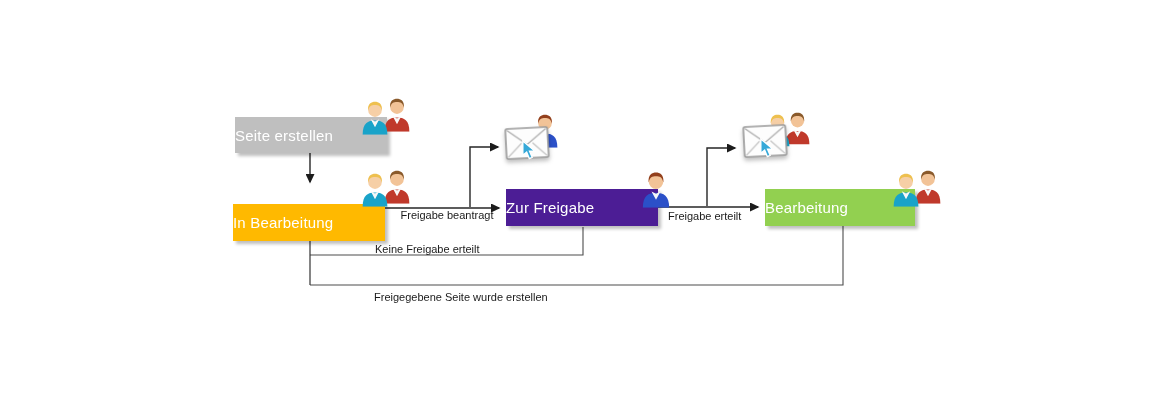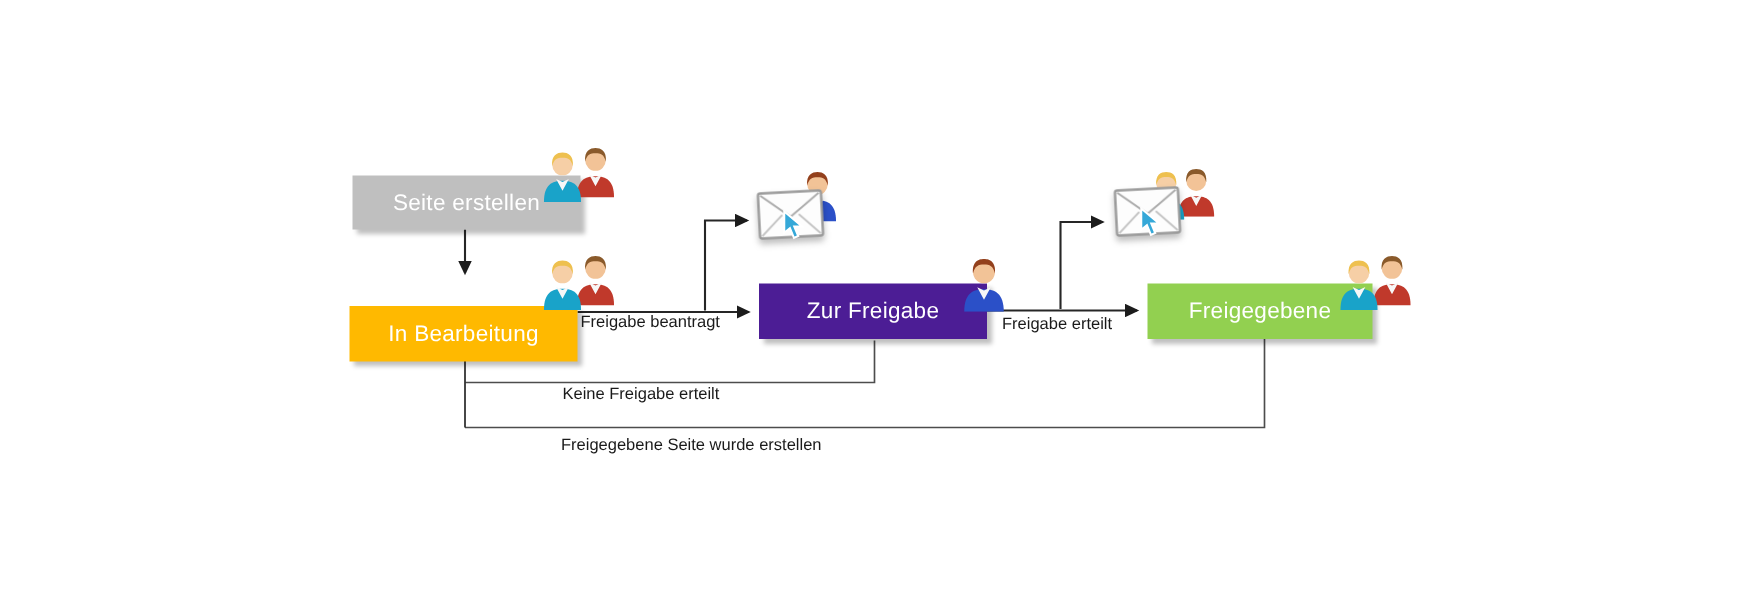--- a/index.html
+++ b/index.html
@@ -1,28 +1,28 @@
 <!DOCTYPE html>
 <html><head>
 <meta charset="utf-8">
 <style>
   html,body{margin:0;padding:0;background:#fff;}
   .stage{position:relative;width:1170px;height:400px;background:#ffffff;overflow:hidden;
          font-family:"Liberation Sans", sans-serif;}
-  .node{position:absolute;display:flex;align-items:center;justify-content:center;
+  .node{position:absolute;display:flex;align-items:center;
         color:#ffffff;font-size:15px;letter-spacing:.2px;
         box-shadow:3px 3px 3px rgba(0,0,0,0.25);}
   .node-draft{left:235px;top:117px;width:152px;height:36px;background:#bfbfbf;}
   .node-editing{left:233px;top:204px;width:152px;height:37px;background:#ffb900;}
   .node-review{left:506px;top:189px;width:152px;height:37px;background:#4c1d95;}
   .node-approved{left:765px;top:189px;width:150px;height:37px;background:#92d050;}
   .edge-label{position:absolute;font-size:11px;color:#1a1a1a;white-space:nowrap;}
-  .lbl-beantragt{left:387px;top:209px;width:120px;text-align:left;}
+  .lbl-beantragt{left:387px;top:209px;width:120px;text-align:center;}
   .lbl-erteilt{left:668px;top:210px;width:120px;text-align:left;}
-  .lbl-keine{left:375px;top:257px;text-align:right;}
+  .lbl-keine{left:375px;top:243px;text-align:right;}
   .lbl-bearbeitet{left:374px;top:291px;}
   .connectors{position:absolute;left:0;top:0;width:1170px;height:400px;pointer-events:none;}
   .icon{position:absolute;}
   .pair-icon{width:52px;height:38px;}
   .pair-icon .back{position:absolute;right:0;top:0;width:30px;height:36px;}
   .pair-icon .front{position:absolute;left:0;top:3px;width:30px;height:36px;}
   .single-icon{width:32px;height:38px;}
   .env{filter:drop-shadow(0 3px 2px rgba(0,0,0,0.25));transform:rotate(-3deg);}
   .male{--shirt:#c0392b;--hair:#8a5a2b;--skin:#f2c397;}
   .female-teal{--shirt:#19a3c9;--hair:#eec04f;--skin:#f6cfa6;}
@@ -77,21 +77,21 @@
   <div class="node node-draft">
     <span>Seite erstellen</span>
   </div>
   <div class="node node-editing">
     <span>In Bearbeitung</span>
   </div>
   <div class="node node-review">
     <span>Zur Freigabe</span>
   </div>
   <div class="node node-approved">
-    <span>Freigegebene</span>
+    <span>Bearbeitung</span>
   </div>
 
   <div class="edge-label lbl-beantragt">Freigabe beantragt</div>
   <div class="edge-label lbl-erteilt">Freigabe erteilt</div>
   <div class="edge-label lbl-keine">Keine Freigabe erteilt</div>
   <div class="edge-label lbl-bearbeitet">Freigegebene Seite wurde erstellen</div>
 
   <div class="icon pair-icon" style="left:360px;top:96px;">
     <svg class="back male" viewBox="0 0 34 40" style="position:absolute;right:0;top:0;width:30px;height:36px;">
         <use href="#person"></use>

